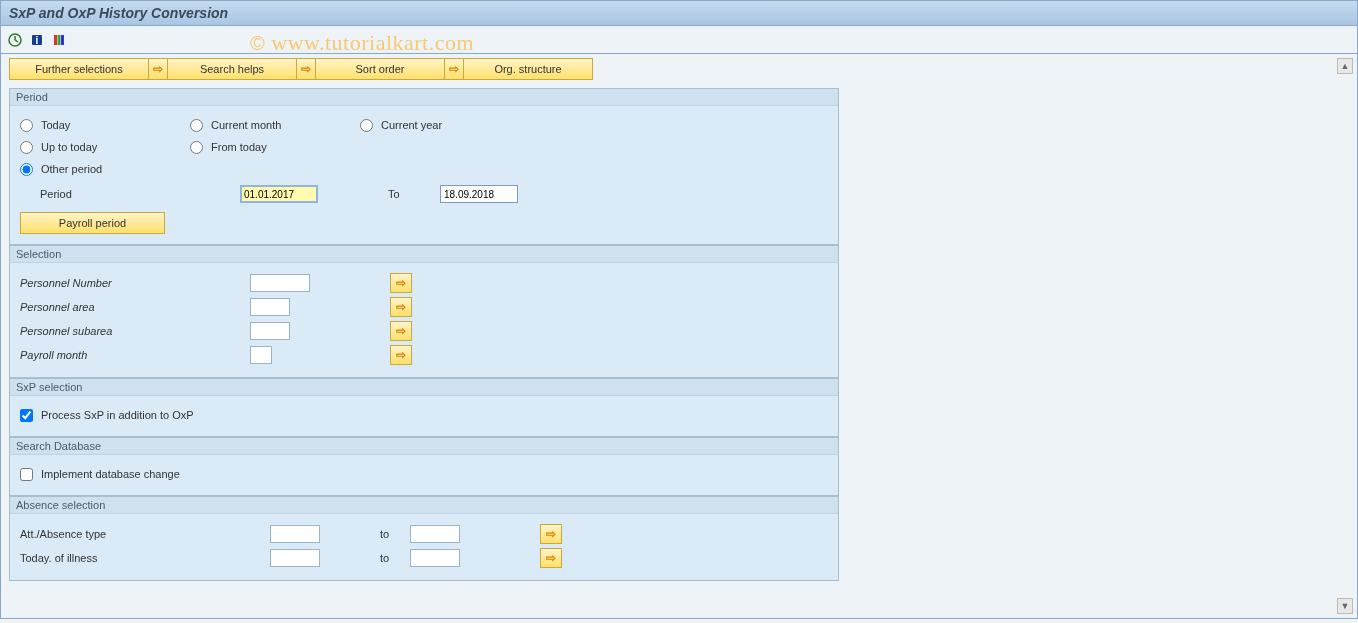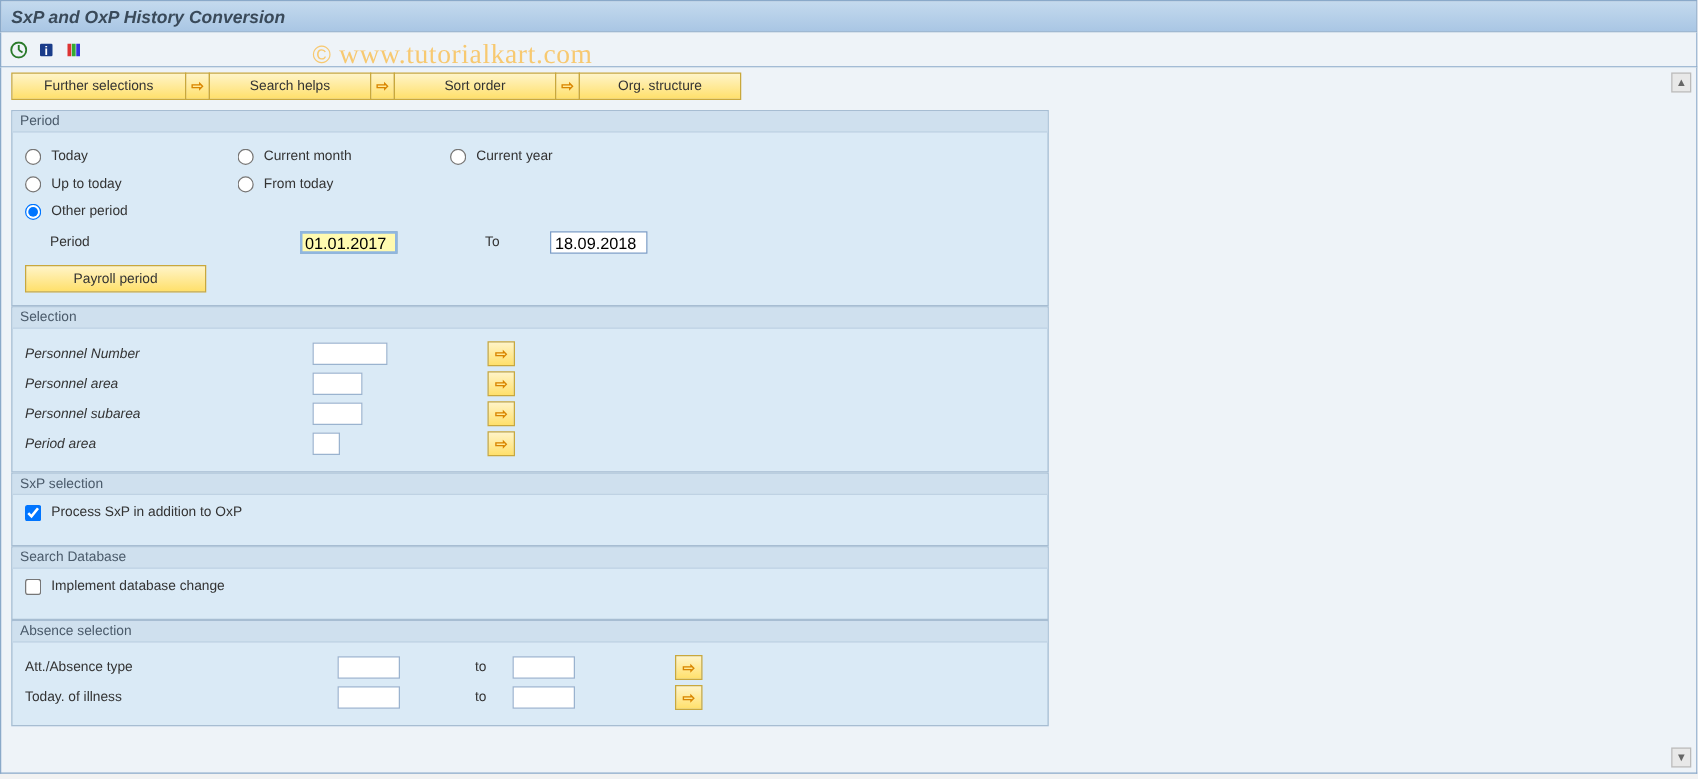--- a/index.html
+++ b/index.html
@@ -102,21 +102,21 @@
   .group-body { padding: 8px 10px 10px 10px; }
   .radio-row { display: flex; align-items: center; height: 22px; }
   .radio-col1 { width: 170px; display:flex; align-items:center; gap:4px; }
   .radio-col2 { width: 170px; display:flex; align-items:center; gap:4px; }
   .radio-col3 { width: 170px; display:flex; align-items:center; gap:4px; }
   input[type="radio"], input[type="checkbox"] { margin: 0 4px 0 0; cursor:pointer; }
   .period-line { display:flex; align-items:center; height:28px; }
   .lbl-indent { margin-left: 20px; width: 200px; }
   .date-input {
     width: 78px; height: 18px; border: 1px solid #7a9cc6;
-    background: #fff; font-size: 13px; padding: 1px 3px;
+    background: #fff; font-size: 10px; padding: 1px 3px;
     font-family: Arial;
   }
   .date-input.highlight { background: #fffab0; border: 1px solid #7a9cc6; outline: 2px solid #8fb6e0; outline-offset: -2px;}
   .to-lbl { margin: 0 22px; width: 30px; }
   .payroll-btn {
     background: linear-gradient(#fff4c8, #ffe06b);
     border: 1px solid #c9a83c;
     width: 145px; height: 22px;
     display:flex; align-items:center; justify-content:center;
     cursor:pointer;
@@ -131,21 +131,21 @@
   .sel-input.sm { width: 22px; }
   .sel-input.med { width: 50px; }
   .arrow-btn {
     background: linear-gradient(#fff4c8, #ffe06b);
     border: 1px solid #c9a83c;
     width: 22px; height: 20px;
     display:flex; align-items:center; justify-content:center;
     cursor:pointer; margin-left: 80px;
   }
   .arrow-glyph { color: #d98500; font-size: 12px; font-weight:bold; }
-  .cb-row { display:flex; align-items:flex-start; gap:4px; height:22px; }
+  .cb-row { display:flex; align-items:center; gap:4px; height:22px; }
   label { cursor: pointer; }
 </style>
 </head>
 <body>
 
 <div class="title-bar">
   <span>SxP and OxP History Conversion</span>
 </div>
 
 <div class="toolbar">
@@ -264,21 +264,21 @@
           </div>
       </div>
       <div class="sel-row">
         <span class="sel-lbl">Personnel subarea</span>
         <input class="sel-input" style="width: 40px;">
         <div class="arrow-btn" style="margin-left:100px">
             <span class="arrow-glyph">⇨</span>
           </div>
       </div>
       <div class="sel-row">
-        <span class="sel-lbl">Period area</span>
+        <span class="sel-lbl">Payroll month</span>
         <input class="sel-input sm" style="">
         <div class="arrow-btn" style="margin-left:118px">
             <span class="arrow-glyph">⇨</span>
           </div>
       </div>
     </div>
   </div>
 
   <div class="group-box">
     <div class="group-title">SxP selection</div>

